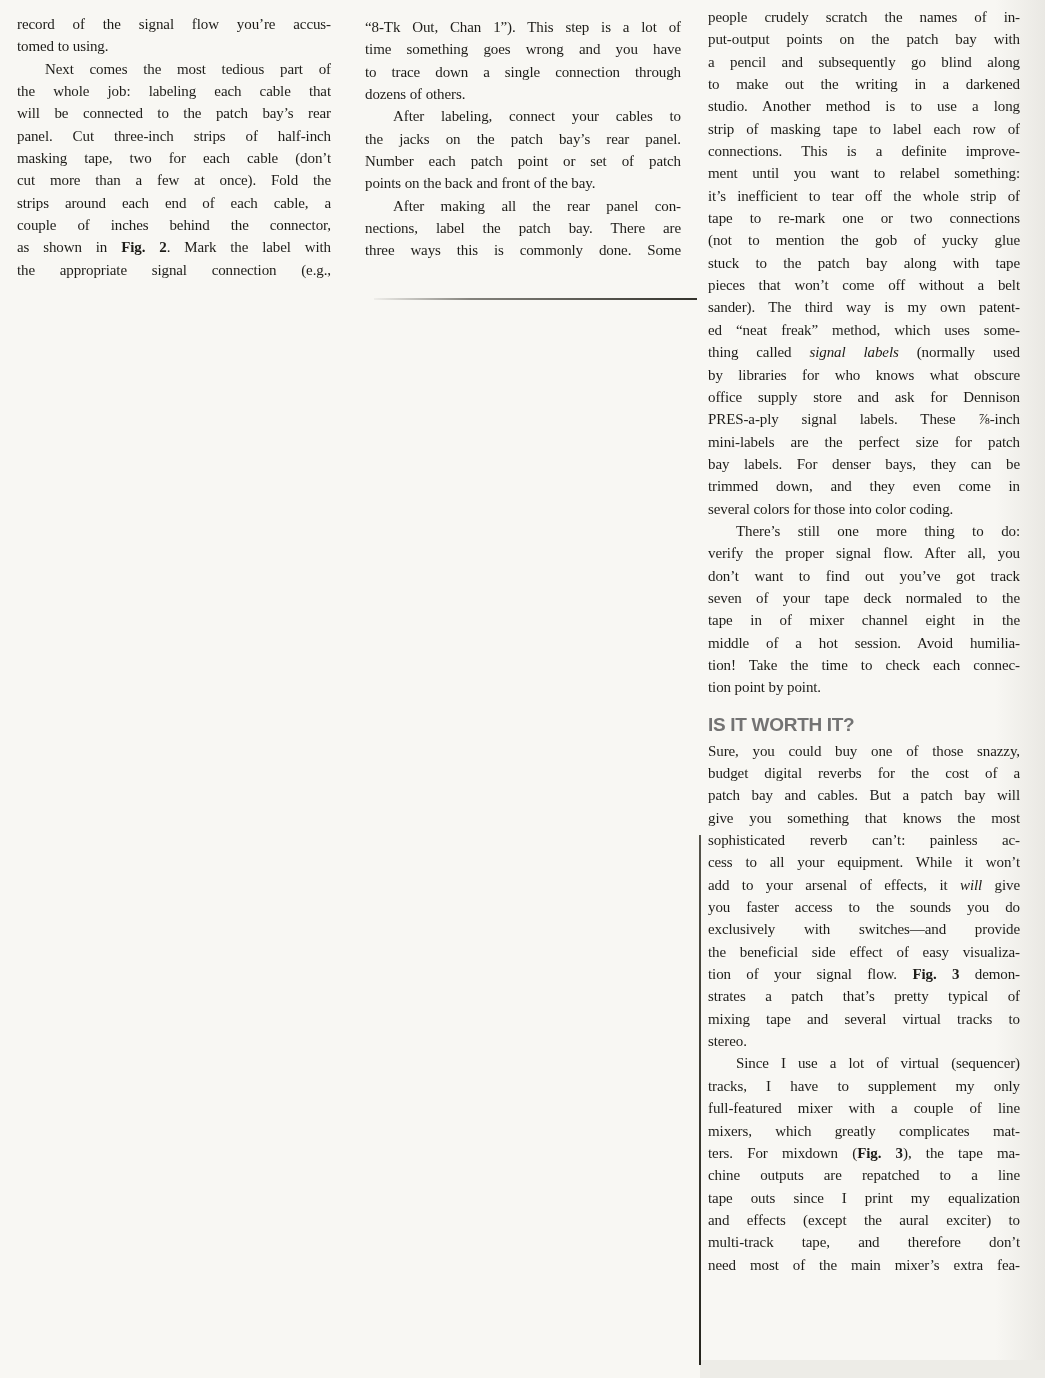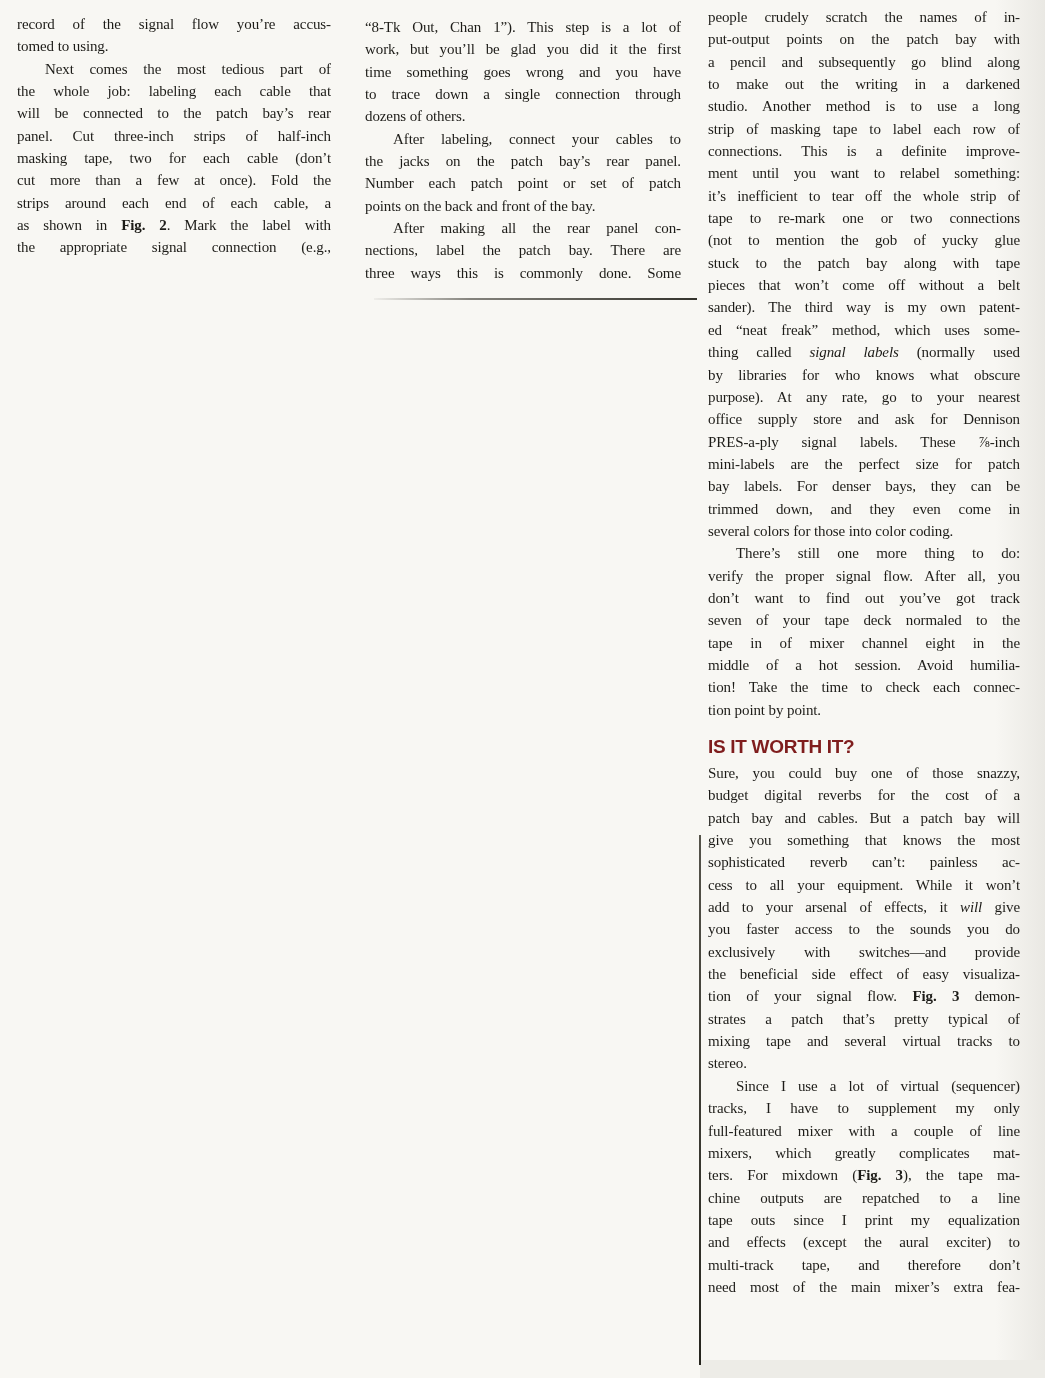--- a/index.html
+++ b/index.html
@@ -38,21 +38,21 @@
   .line.last { text-align-last:left; }
   .line.indent { text-indent:28px; }
   .heading {
     font-family:"Liberation Sans", sans-serif;
     font-weight:bold;
     font-size:19px;
     letter-spacing:-0.3px;
     line-height:26px;
     margin-top:13px;
     margin-bottom:2px;
-    color:#7f1d1d;
+    color:#737373;
   }
   .hrule {
     position:absolute; left:374px; top:298px; width:323px; height:2px;
     background:linear-gradient(to right, rgba(70,68,60,0.05), rgba(70,68,60,0.65) 30%, #34332c);
   }
   .vrule {
     position:absolute; left:699px; top:835px; width:2px; height:530px;
     background:linear-gradient(to bottom, #55534a, #26251e);
   }
 </style>
@@ -69,28 +69,28 @@
         <div class="line last">tomed to using.</div>
       </div>
       <div class="para">
         <div class="line indent">Next comes the most tedious part of</div>
         <div class="line">the whole job: labeling each cable that</div>
         <div class="line">will be connected to the patch bay’s rear</div>
         <div class="line">panel. Cut three-inch strips of half-inch</div>
         <div class="line">masking tape, two for each cable (don’t</div>
         <div class="line">cut more than a few at once). Fold the</div>
         <div class="line">strips around each end of each cable, a</div>
+        <div class="line">couple of inches behind the connector,</div>
         <div class="line">as shown in <b>Fig. 2</b>. Mark the label with</div>
         <div class="line">the appropriate signal connection (e.g.,</div>
       </div>
     </div>
   <div class="col col-middle">
       <div class="para">
         <div class="line">“8-Tk Out, Chan 1”). This step is a lot of</div>
-        <div class="line">work, but you’ll be glad you did it the first</div>
         <div class="line">time something goes wrong and you have</div>
         <div class="line">to trace down a single connection through</div>
         <div class="line last">dozens of others.</div>
       </div>
       <div class="para">
         <div class="line indent">After labeling, connect your cables to</div>
         <div class="line">the jacks on the patch bay’s rear panel.</div>
         <div class="line">Number each patch point or set of patch</div>
         <div class="line last">points on the back and front of the bay.</div>
       </div>
@@ -112,21 +112,20 @@
         <div class="line">ment until you want to relabel something:</div>
         <div class="line">it’s inefficient to tear off the whole strip of</div>
         <div class="line">tape to re-mark one or two connections</div>
         <div class="line">(not to mention the gob of yucky glue</div>
         <div class="line">stuck to the patch bay along with tape</div>
         <div class="line">pieces that won’t come off without a belt</div>
         <div class="line">sander). The third way is my own patent-</div>
         <div class="line">ed “neat freak” method, which uses some-</div>
         <div class="line">thing called <i>signal labels</i> (normally used</div>
         <div class="line">by libraries for who knows what obscure</div>
-        <div class="line">purpose). At any rate, go to your nearest</div>
         <div class="line">office supply store and ask for Dennison</div>
         <div class="line">PRES-a-ply signal labels. These ⅞-inch</div>
         <div class="line">mini-labels are the perfect size for patch</div>
         <div class="line">bay labels. For denser bays, they can be</div>
         <div class="line">trimmed down, and they even come in</div>
         <div class="line last">several colors for those into color coding.</div>
       </div>
       <div class="para">
         <div class="line indent">There’s still one more thing to do:</div>
         <div class="line">verify the proper signal flow. After all, you</div>

